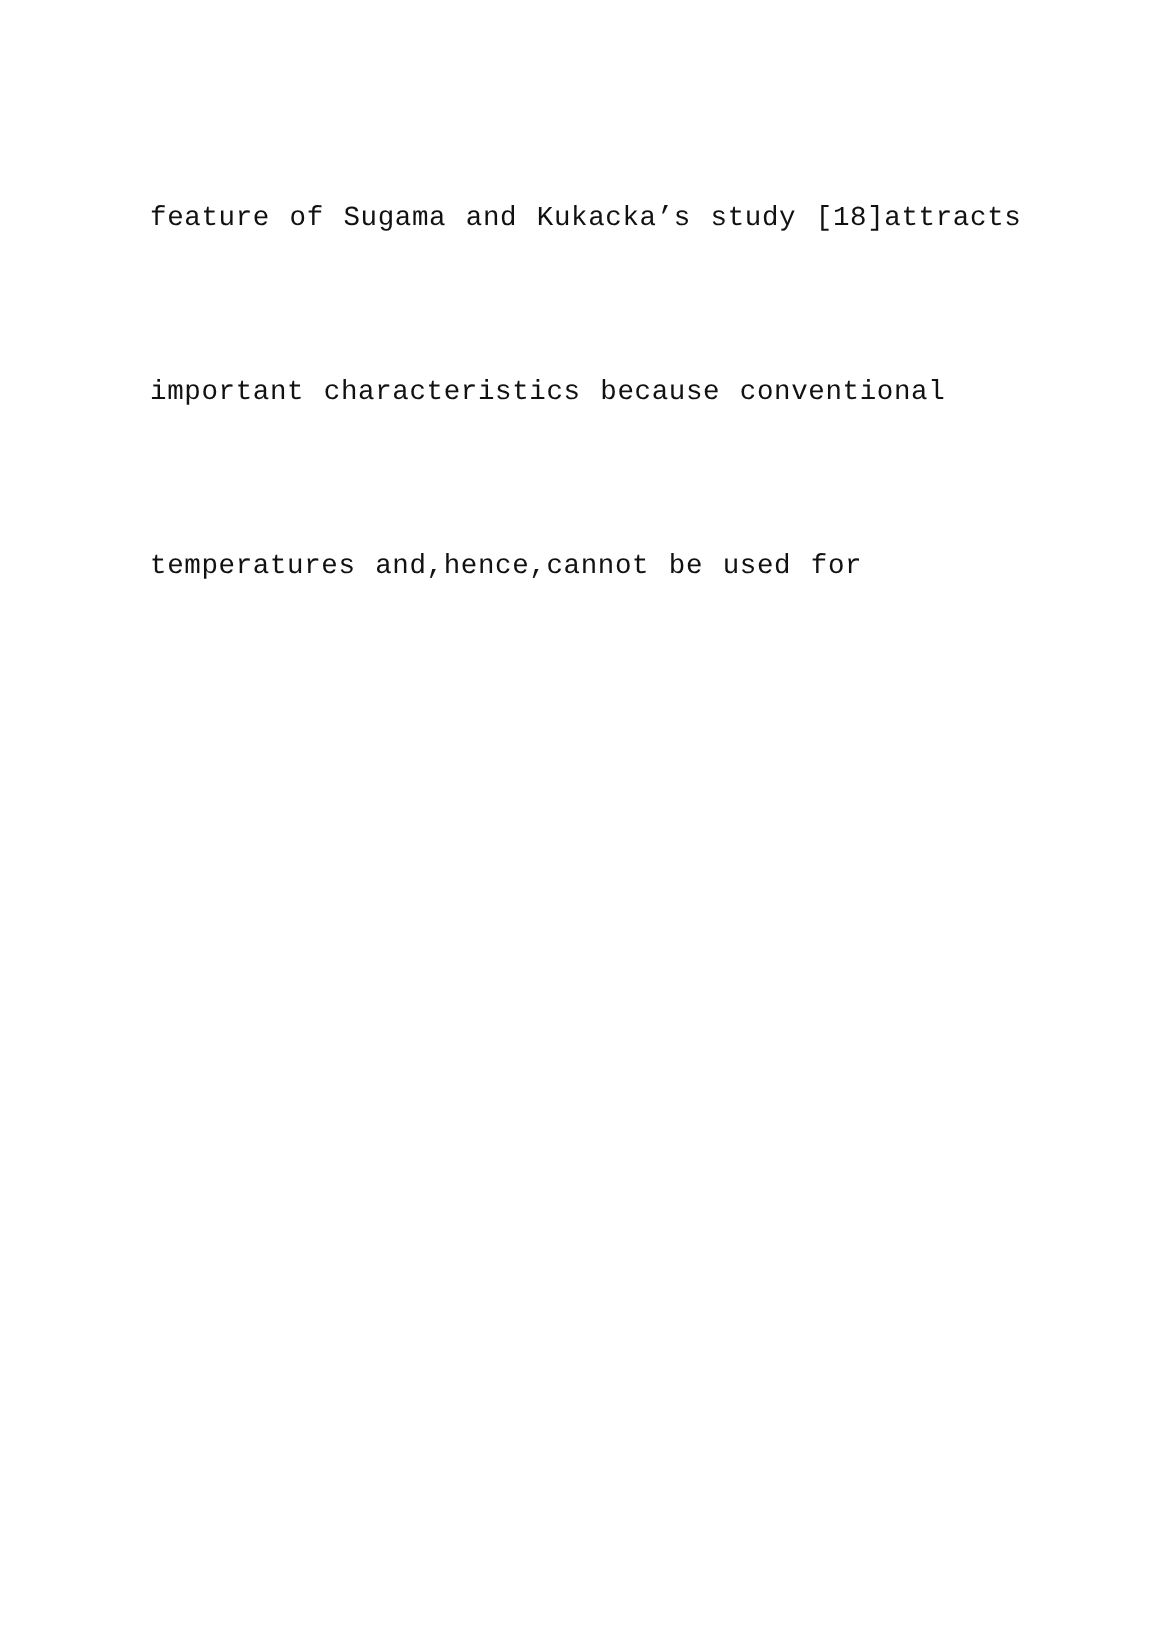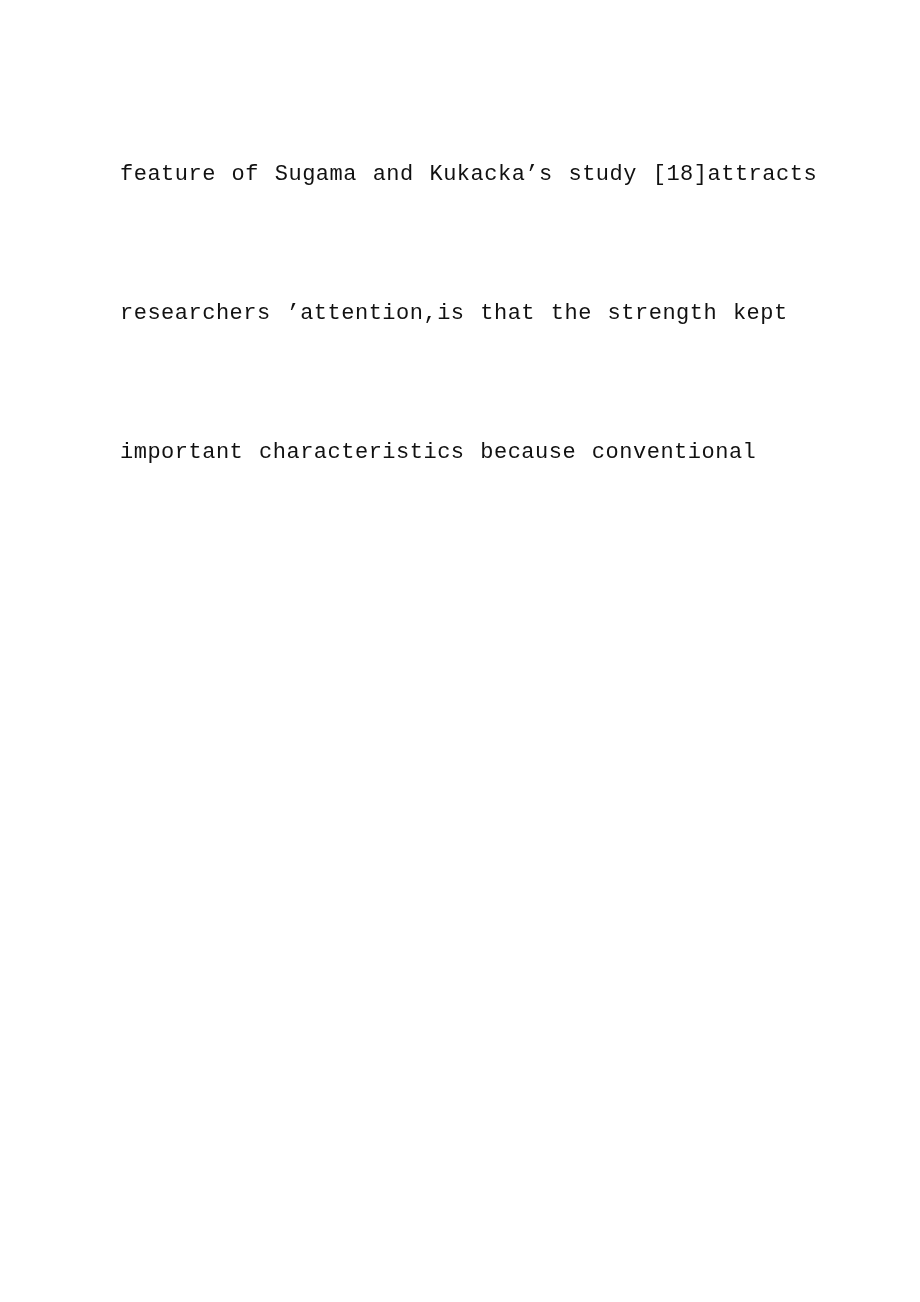--- a/index.html
+++ b/index.html
@@ -38,22 +38,22 @@
     .inline-block {
       display: block;
     }
   </style>
 </head>
 <body>
 
 <div class="page-container">
   <div class="text-block">
     <span class="inline-block">feature of Sugama and Kukacka’s study [18]attracts</span>
-    <span class="inline-block">researchers ’attention,is that the strength kept</span>
     <span class="inline-block">important characteristics because conventional</span>
+    <span class="inline-block">temperatures and,hence,cannot be used for</span>
     
     <br>
     
     
     
     <br>
     
     <br>
     
     <br>

